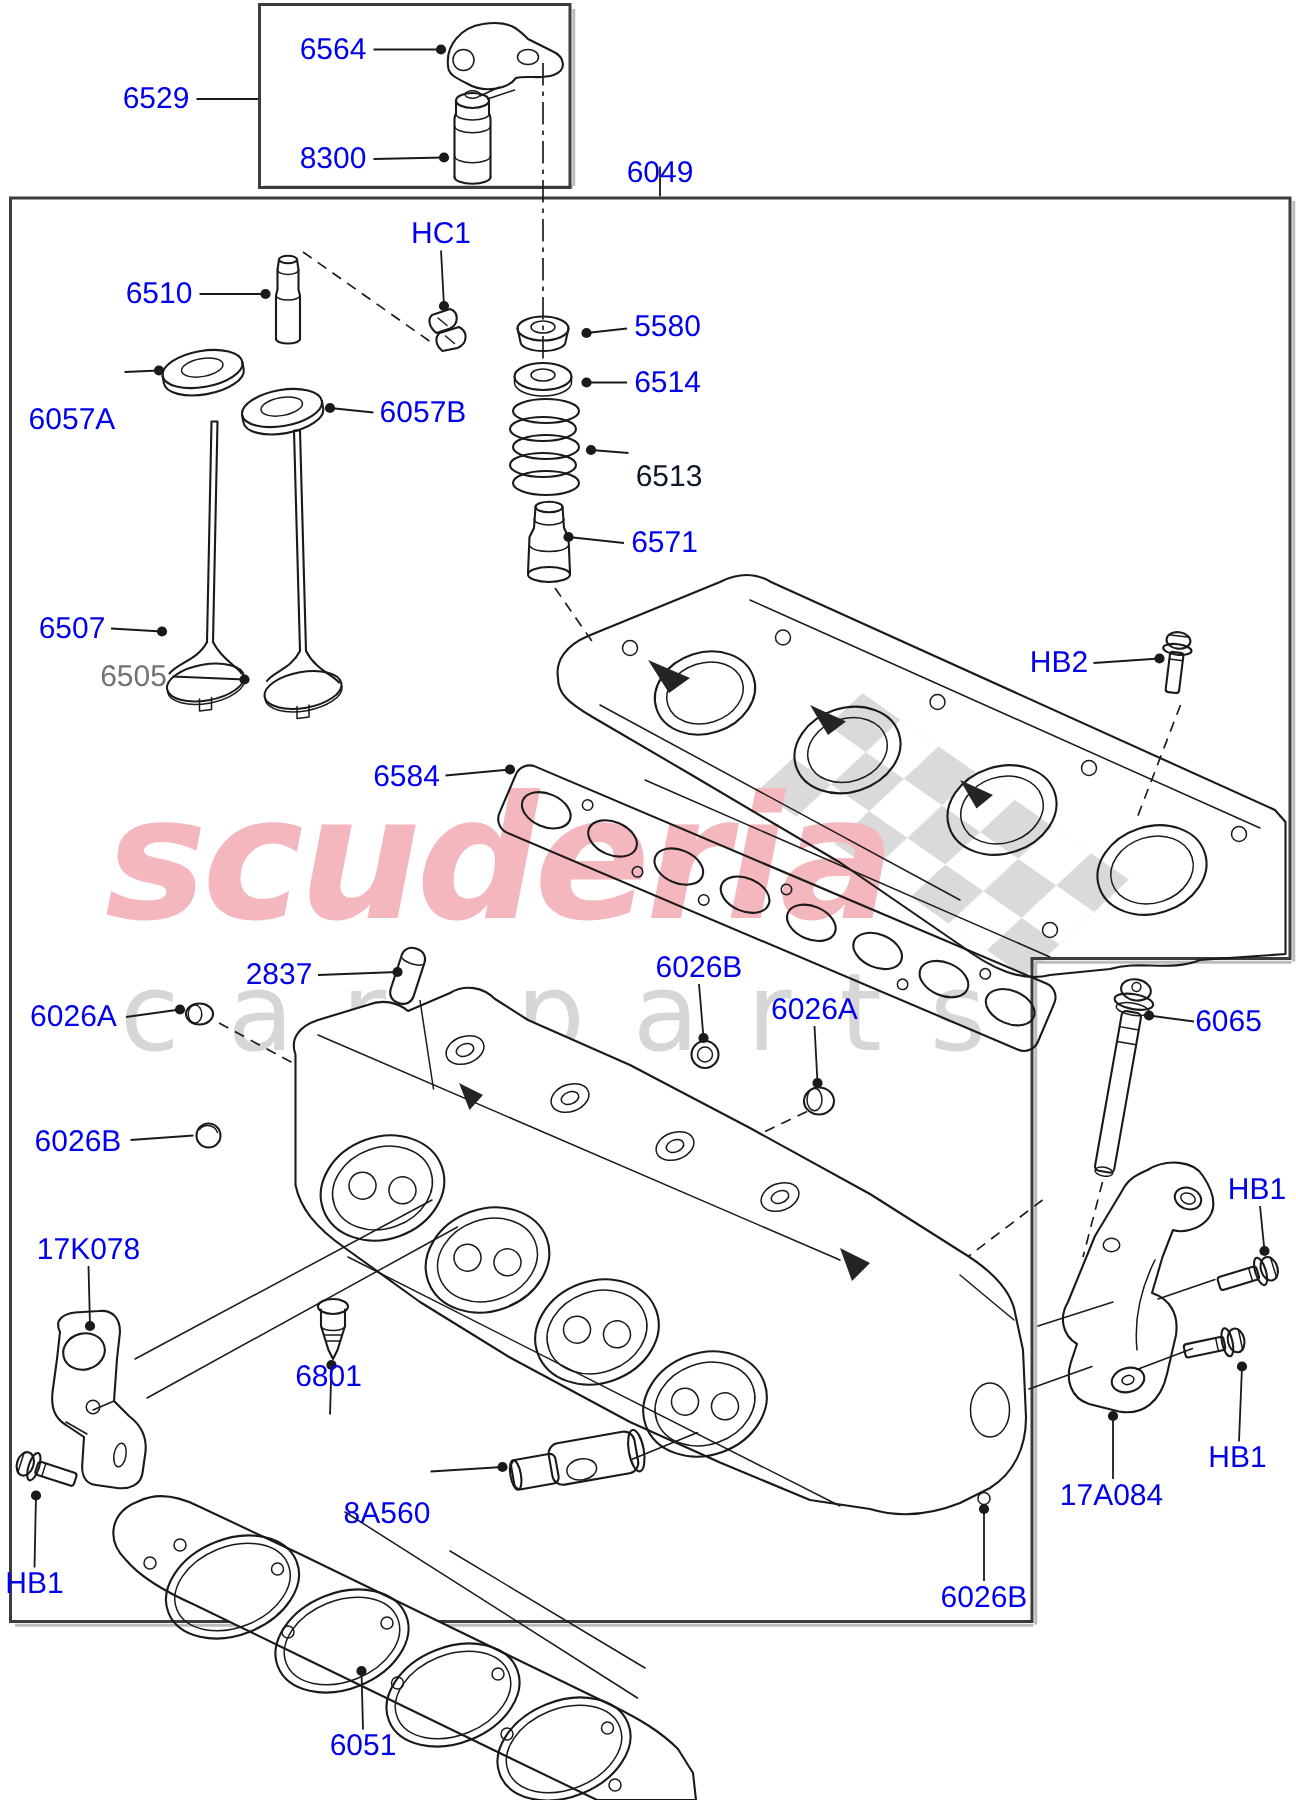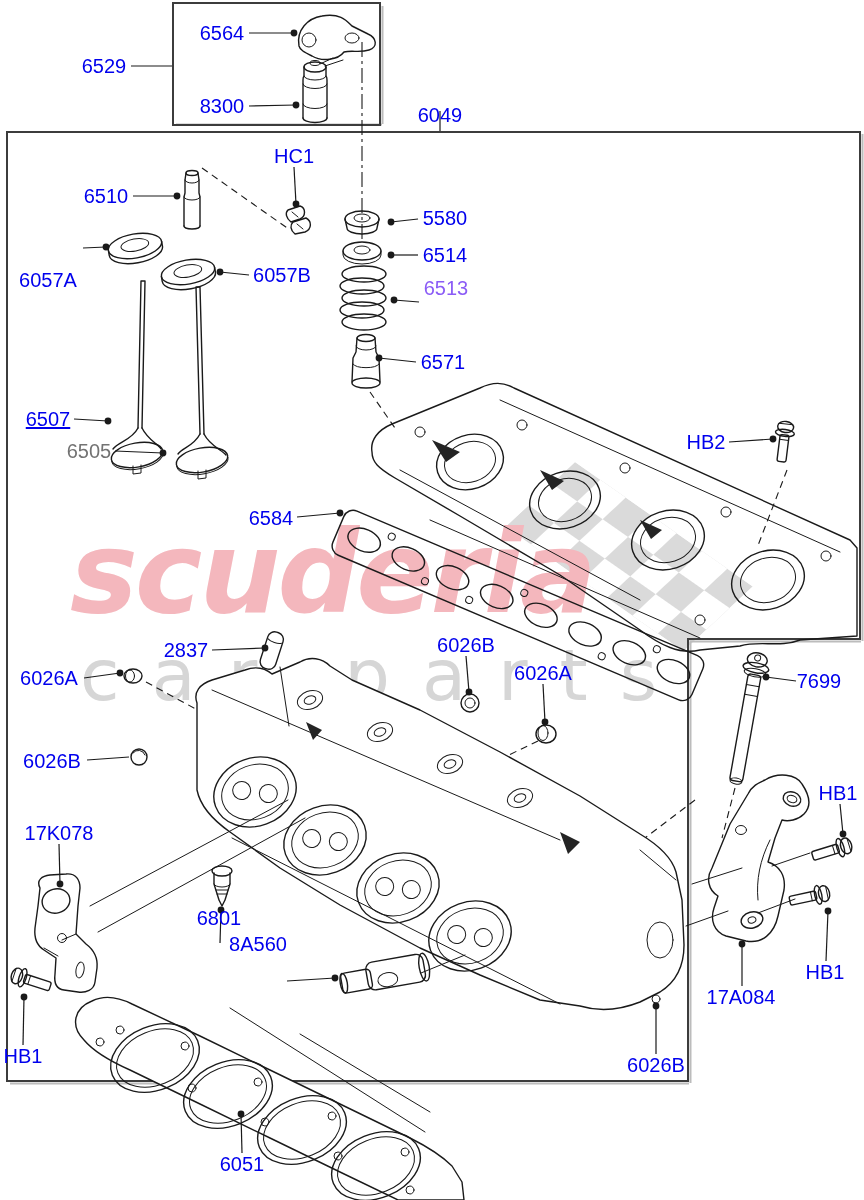--- a/index.html
+++ b/index.html
@@ -465,36 +465,36 @@
       <div class="part-label" style="left: 222px; top: 33px; color: rgb(0, 0, 237);">6564</div>
       <div class="part-label" style="left: 104px; top: 66px; color: rgb(0, 0, 237);">6529</div>
       <div class="part-label" style="left: 222px; top: 106px; color: rgb(0, 0, 237);">8300</div>
       <div class="part-label" style="left: 440px; top: 99px; color: rgb(0, 0, 237); margin-top: 16px;">6049</div>
       <div class="part-label" style="left: 294px; top: 156px; color: rgb(0, 0, 237);">HC1</div>
       <div class="part-label" style="left: 106px; top: 196px; color: rgb(0, 0, 237);">6510</div>
       <div class="part-label" style="left: 48px; top: 248px; color: rgb(0, 0, 237); margin-top: 32px;">6057A</div>
       <div class="part-label" style="left: 282px; top: 275px; color: rgb(0, 0, 237);">6057B</div>
       <div class="part-label" style="left: 445px; top: 218px; color: rgb(0, 0, 237);">5580</div>
       <div class="part-label" style="left: 445px; top: 255px; color: rgb(0, 0, 237);">6514</div>
-      <div class="part-label" style="left: 446px; top: 288px; color: #8b5cf6;">6513</div>
+      <div class="part-label" style="left: 446px; top: 318px; color: #0f172a;">6513</div>
       <div class="part-label" style="left: 443px; top: 362px; color: rgb(0, 0, 237);">6571</div>
-      <div class="part-label" style="left: 48px; top: 419px; color: rgb(0, 0, 237); text-decoration: underline;">6507</div>
+      <div class="part-label" style="left: 48px; top: 419px; color: rgb(0, 0, 237);">6507</div>
       <div class="part-label" style="left: 89px; top: 451px; color: #737373;">6505</div>
       <div class="part-label" style="left: 706px; top: 442px; color: rgb(0, 0, 237);">HB2</div>
       <div class="part-label" style="left: 271px; top: 518px; color: rgb(0, 0, 237);">6584</div>
       <div class="part-label" style="left: 186px; top: 650px; color: rgb(0, 0, 237);">2837</div>
       <div class="part-label" style="left: 49px; top: 678px; color: rgb(0, 0, 237);">6026A</div>
       <div class="part-label" style="left: 52px; top: 761px; color: rgb(0, 0, 237);">6026B</div>
       <div class="part-label" style="left: 466px; top: 645px; color: rgb(0, 0, 237);">6026B</div>
       <div class="part-label" style="left: 543px; top: 673px; color: rgb(0, 0, 237);">6026A</div>
-      <div class="part-label" style="left: 819px; top: 681px; color: rgb(0, 0, 237);">7699</div>
+      <div class="part-label" style="left: 819px; top: 681px; color: rgb(0, 0, 237);">6065</div>
       <div class="part-label" style="left: 59px; top: 833px; color: rgb(0, 0, 237);">17K078</div>
       <div class="part-label" style="left: 838px; top: 793px; color: rgb(0, 0, 237);">HB1</div>
       <div class="part-label" style="left: 825px; top: 972px; color: rgb(0, 0, 237);">HB1</div>
       <div class="part-label" style="left: 741px; top: 997px; color: rgb(0, 0, 237);">17A084</div>
       <div class="part-label" style="left: 23px; top: 1056px; color: rgb(0, 0, 237);">HB1</div>
       <div class="part-label" style="left: 219px; top: 918px; color: rgb(0, 0, 237);">6801</div>
-      <div class="part-label" style="left: 258px; top: 944px; color: rgb(0, 0, 237);">8A560</div>
+      <div class="part-label" style="left: 258px; top: 1009px; color: rgb(0, 0, 237);">8A560</div>
       <div class="part-label" style="left: 656px; top: 1065px; color: rgb(0, 0, 237);">6026B</div>
       <div class="part-label" style="left: 242px; top: 1164px; color: rgb(0, 0, 237);">6051</div>
     </div>
 
 </div>
 
 </body></html>

